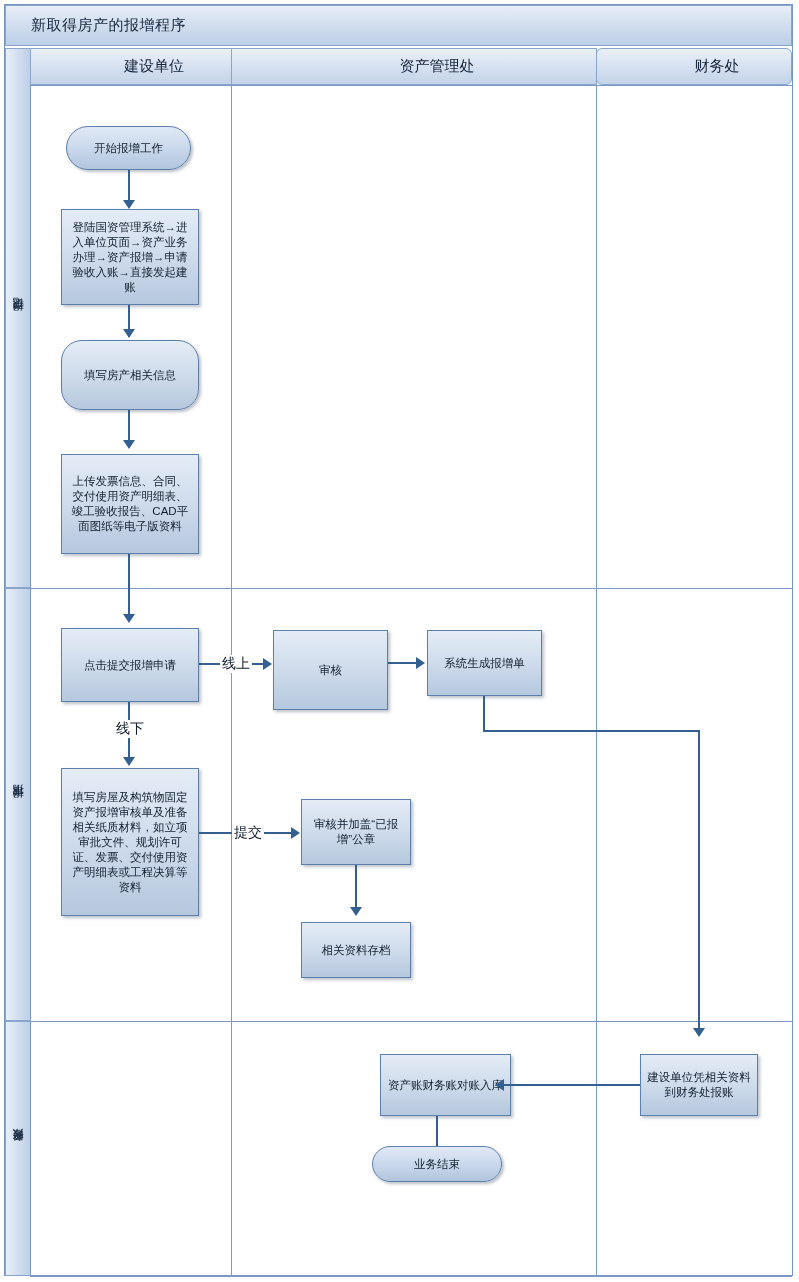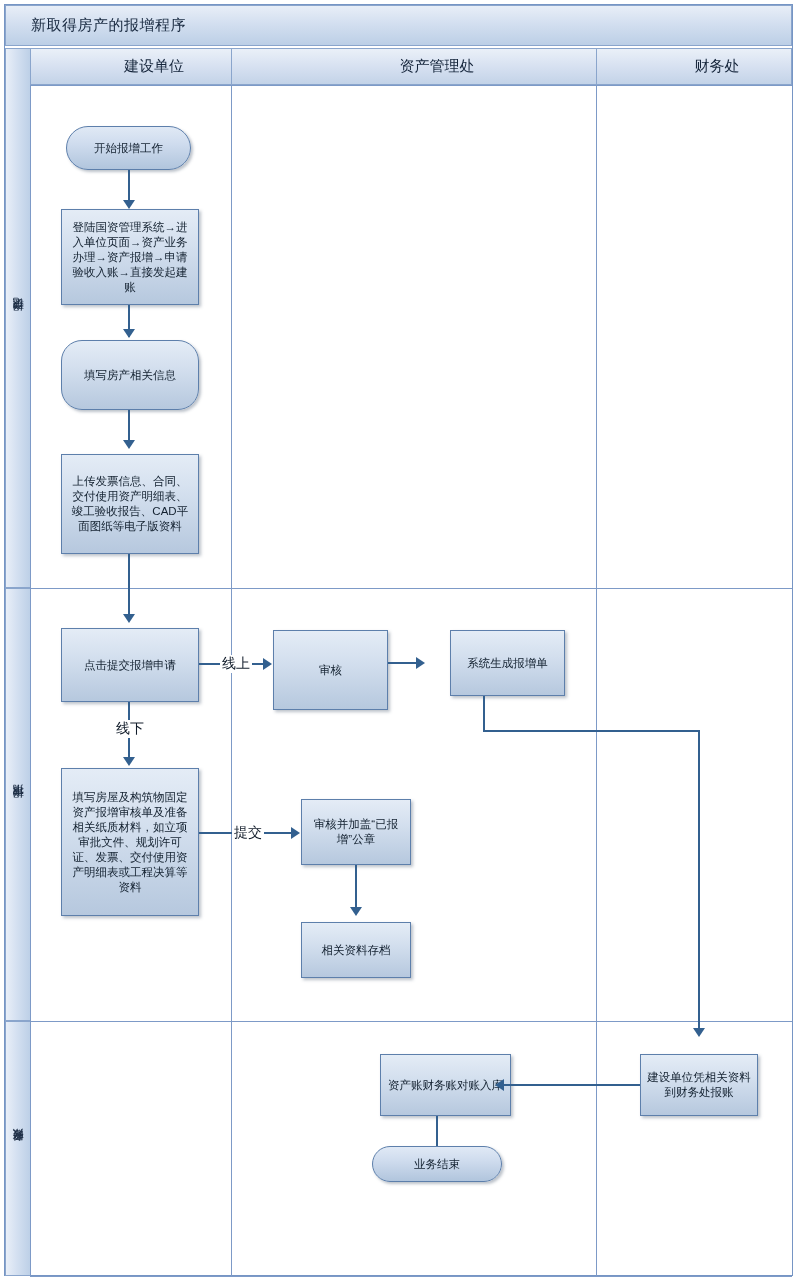--- a/index.html
+++ b/index.html
@@ -50,21 +50,21 @@
     background:linear-gradient(to bottom,#eaf0f8 0%,#d7e1f1 50%,#c3d3e8 100%);
     display:flex;
     align-items:center;
     justify-content:center;
     font-size:15px;
     color:#14243a;
     padding-left:46px;
   }
   .col-head.c0{ left:30px;  width:202px; }
   .col-head.c1{ left:231px; width:366px; }
-  .col-head.c2{ left:596px; width:196px; }
+  .col-head.c2{ left:596px; width:196px;border-radius:6px; }
 
   
   .band-label{
     position:absolute;
     left:5px;
     width:26px;
     box-sizing:border-box;
     border:1px solid #8aa5cc;
     background:linear-gradient(to right,#e9eff8 0%,#d4e0f1 45%,#bdd0e7 100%);
     display:flex;
@@ -230,21 +230,21 @@
   <div class="edge-label" style="left:220px;top:655px;">线上</div>
   <div class="arrow right" style="left:263px;top:658px;"></div>
 
   <div class="node" style="left:273px;top:630px;width:115px;height:80px;">
     <span class="txt">审核</span>
   </div>
 
   <div class="conn h" style="left:388px;top:662px;width:32px;"></div>
   <div class="arrow right" style="left:416px;top:657px;"></div>
 
-  <div class="node" style="left:427px;top:630px;width:115px;height:66px;margin-left:23px;">
+  <div class="node" style="left:427px;top:630px;width:115px;height:66px;">
     <span class="txt">系统生成报增单</span>
   </div>
 
   <div class="conn v" style="left:483px;top:696px;height:36px;"></div>
   <div class="conn h" style="left:483px;top:730px;width:217px;"></div>
   <div class="conn v" style="left:698px;top:730px;height:304px;"></div>
   <div class="arrow down" style="left:693px;top:1028px;"></div>
 
   <div class="conn v" style="left:128px;top:702px;height:62px;"></div>
   <div class="edge-label" style="left:114px;top:720px;">线下</div>

